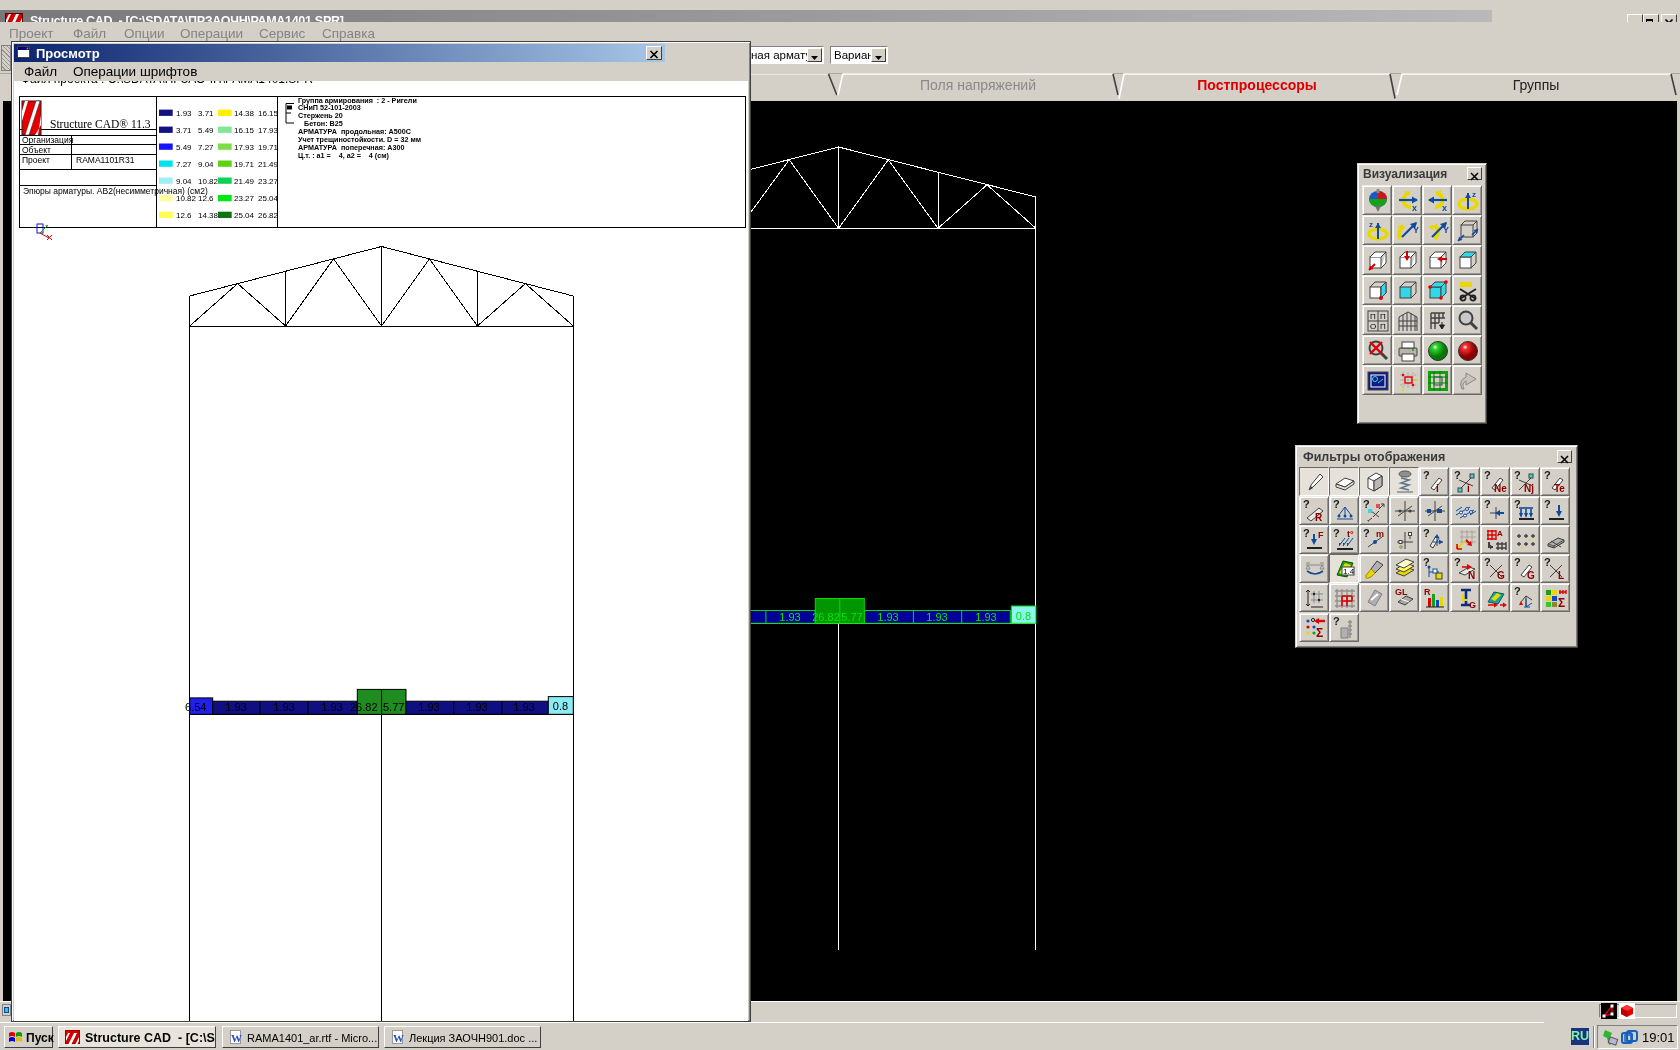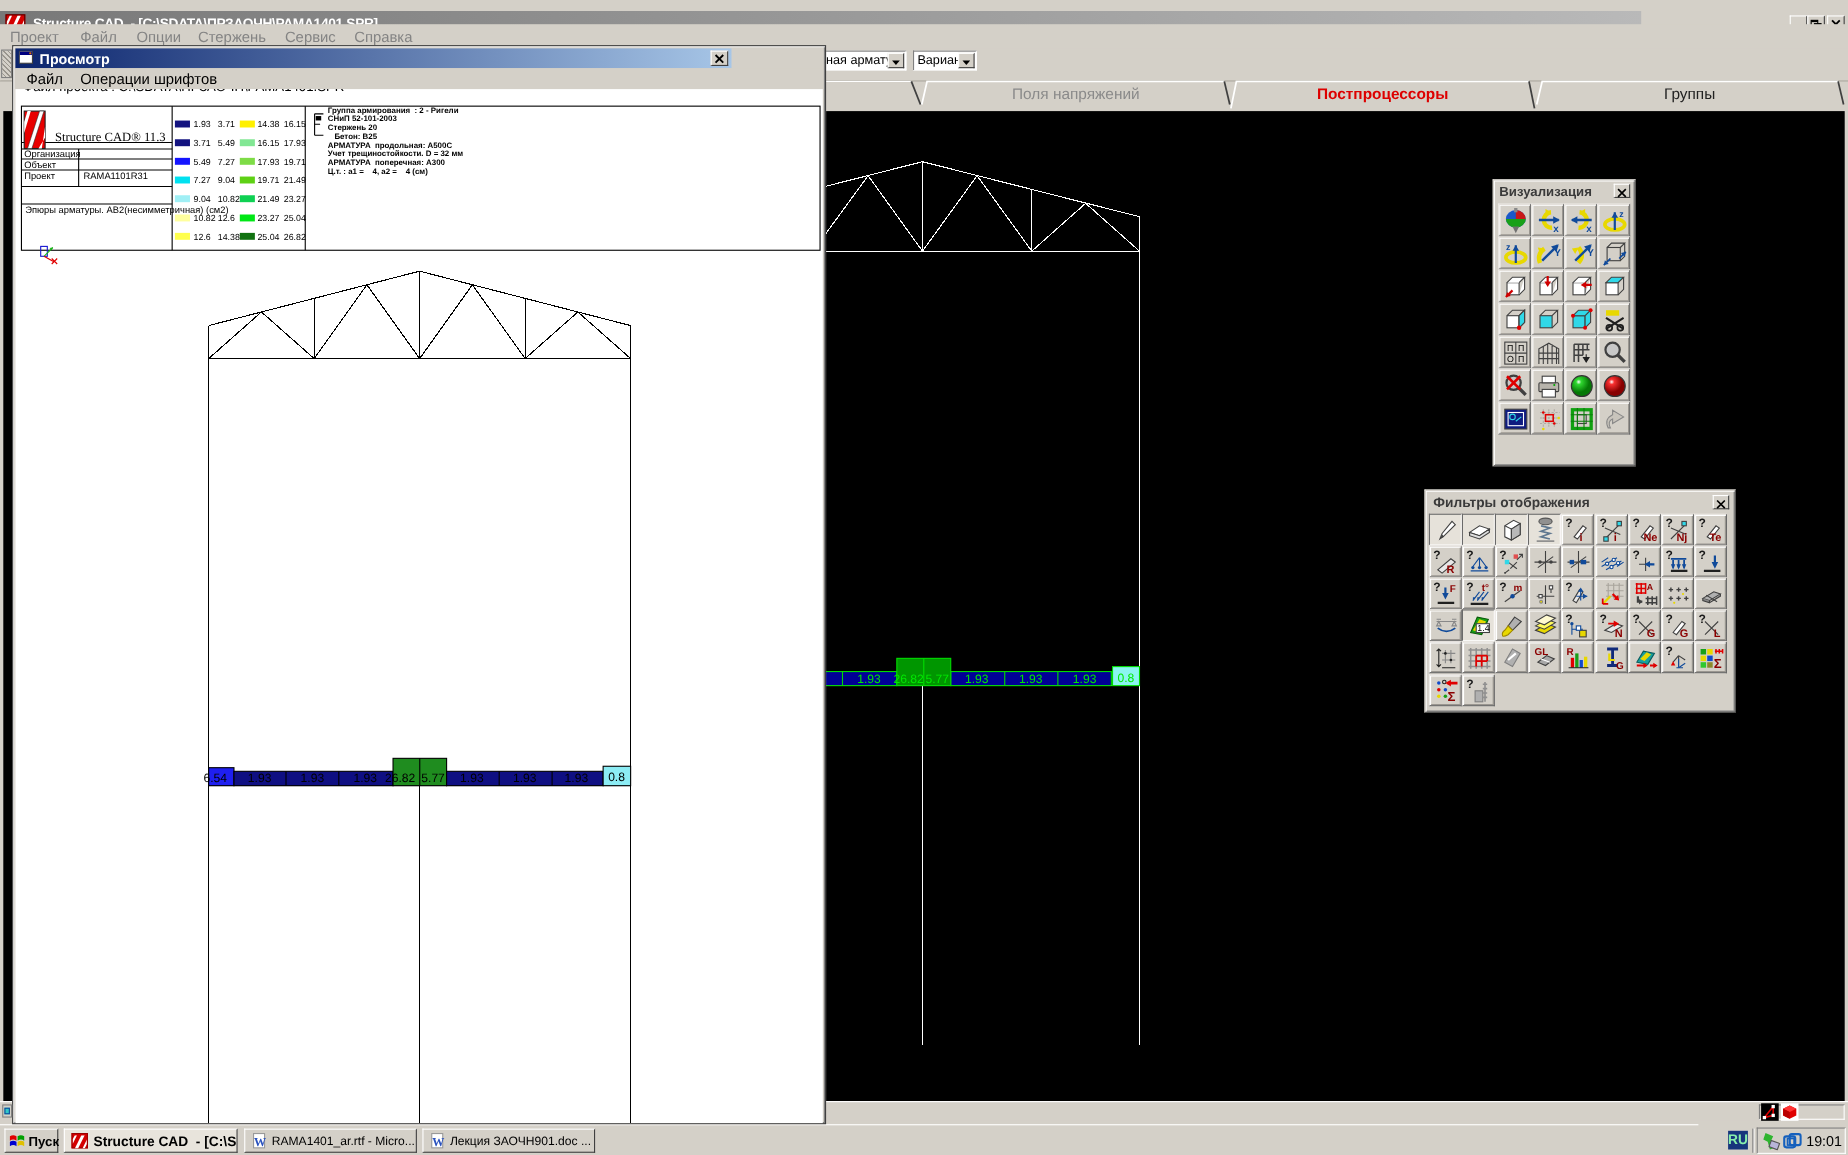--- a/index.html
+++ b/index.html
@@ -38,21 +38,21 @@
         <rect x="5.5" y="5.5" width="6" height="1.6" fill="#000"></rect>
       </svg></div>
   <div class="abs btn3d" style="left:1661px;top:4px;width:16px;height:14px;"><svg width="14" height="12">
         <path d="M3.5,2.5 L10.5,9.5 M10.5,2.5 L3.5,9.5" stroke="#000" stroke-width="1.7"></path>
       </svg></div>
 </div>
 <div class="abs" style="left:0;top:22px;width:1680px;height:22px;background:#d4d0c8;font-size:13.5px;color:#848484;">
   <span class="abs" style="left:9px;top:4px;">Проект</span>
   <span class="abs" style="left:73px;top:4px;">Файл</span>
   <span class="abs" style="left:124px;top:4px;">Опции</span>
-  <span class="abs" style="left:180px;top:4px;">Стержень</span>
+  <span class="abs" style="left:180px;top:4px;">Операции</span>
   <span class="abs" style="left:259px;top:4px;">Сервис</span>
   <span class="abs" style="left:322px;top:4px;">Справка</span>
 </div>
 <div class="abs" style="left:0;top:44px;width:1680px;height:29px;background:#d4d0c8;"></div>
 <div class="abs" style="left:1px;top:45px;width:10px;height:26px;background:repeating-linear-gradient(45deg,#d4d0c8 0,#d4d0c8 2px,#9a968e 2px,#9a968e 3px);border:1px solid #808080;"></div>
 <div class="abs" style="left:1px;top:73px;width:10px;height:22px;background:#d4d0c8;border:1px solid #9a968e;"></div>
 <div class="abs" style="left:2px;top:1004px;width:9px;height:12px;background:#d4d0c8;border:1px solid #808080;z-index:3;">
     <div style="position:absolute;left:1px;top:2px;width:5px;height:6px;background:#30c8c8;border:1px solid #104a9a;"></div>
   </div>
 <div class="abs" style="left:0;top:44px;width:1680px;height:0;">

